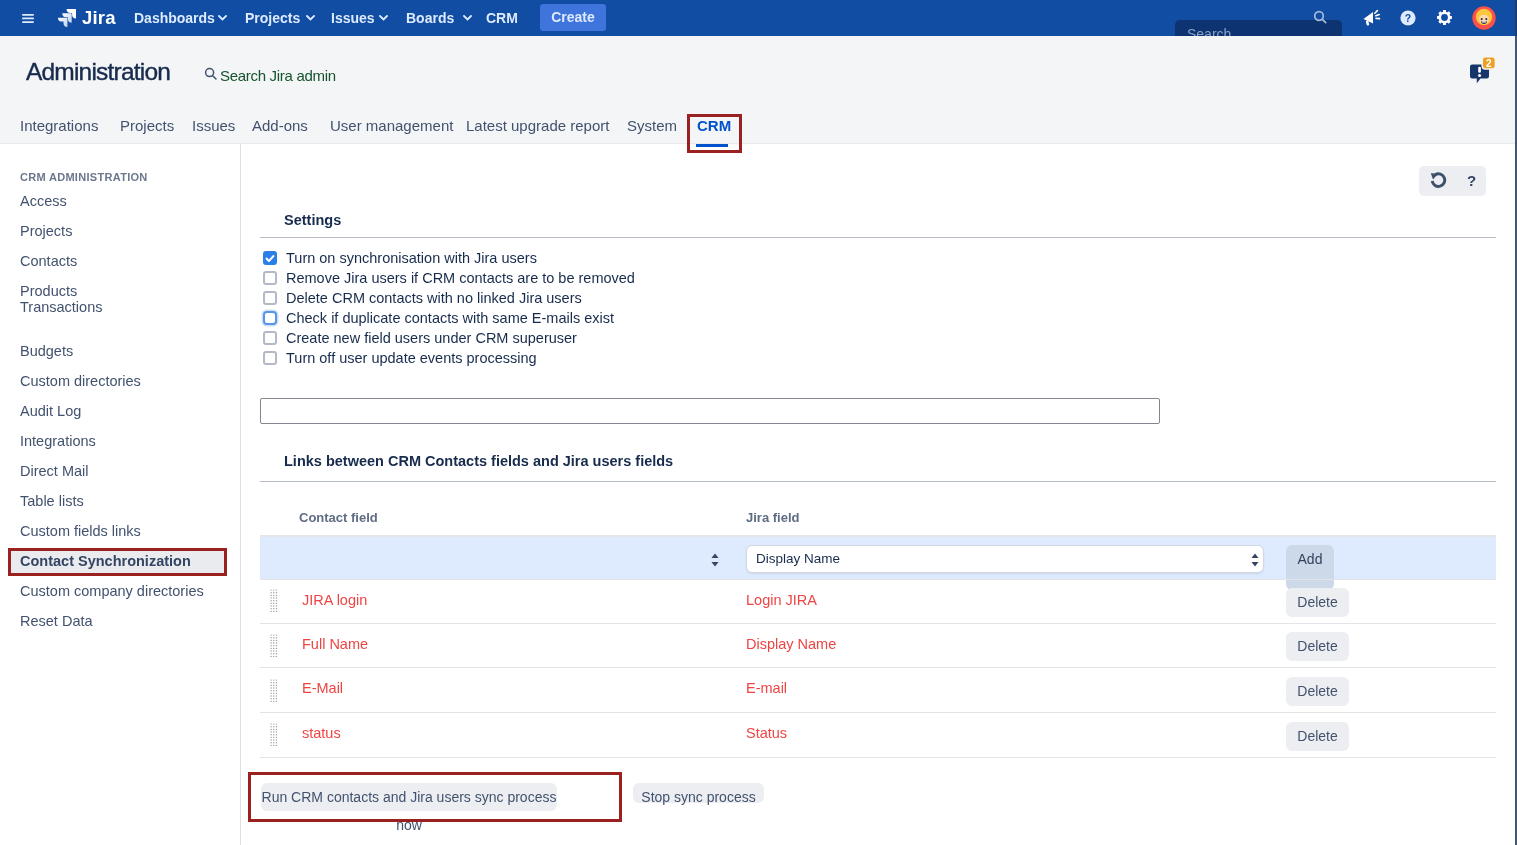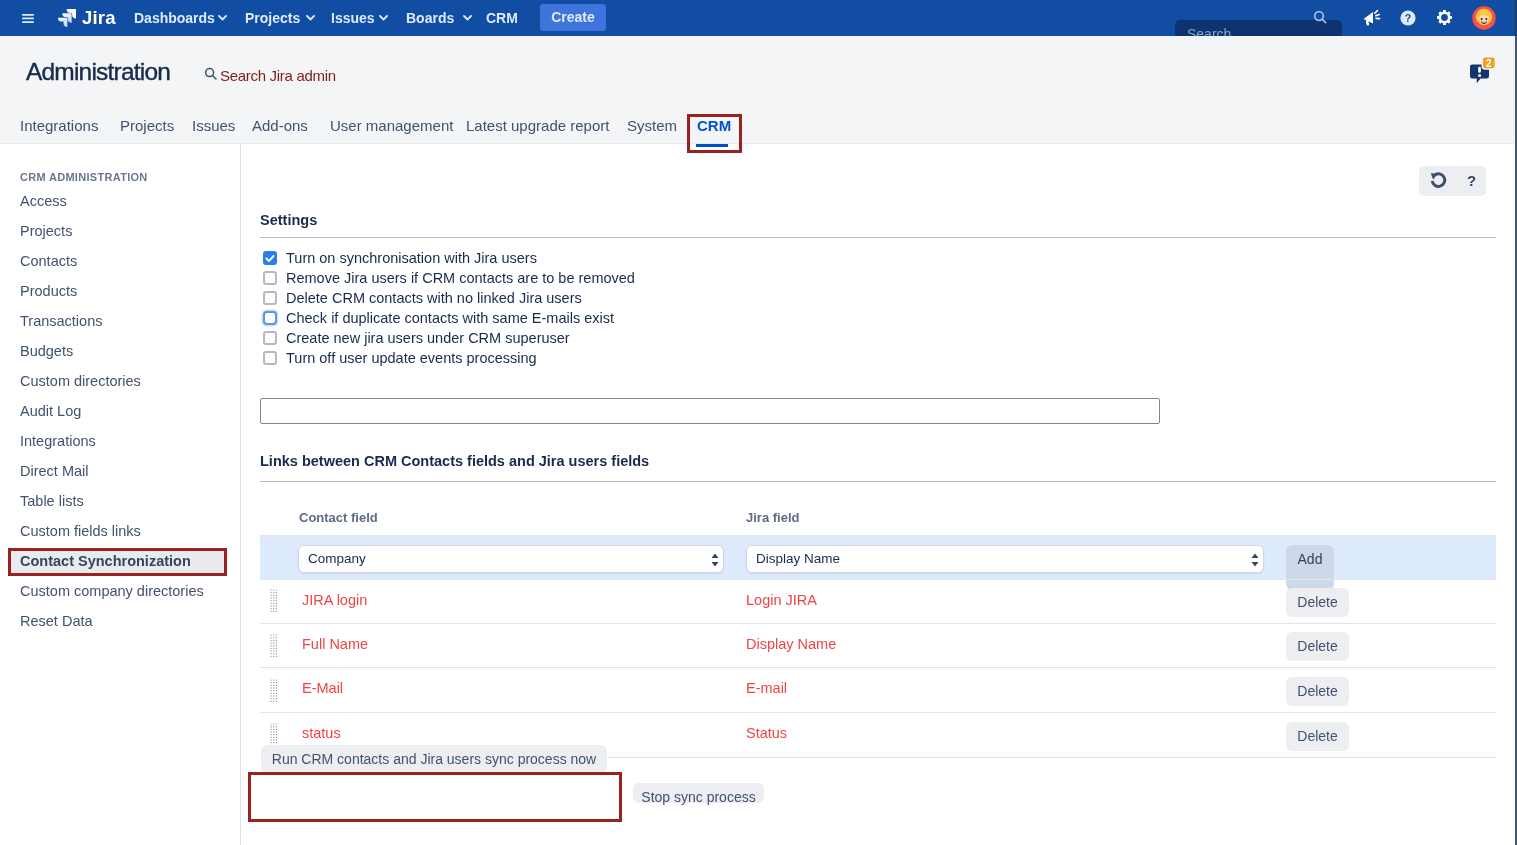--- a/index.html
+++ b/index.html
@@ -14,27 +14,27 @@
     font-size:14px; font-weight:600; }
   #create { position:absolute; left:540px; top:4px; width:66px; height:27px; background:#3e74dc;
     border-radius:3px; color:#deebff; font-size:14px; font-weight:600; text-align:center; line-height:27px; }
   #nsearch { position:absolute; left:1175px; top:20px; width:167px; height:37px; background:#0d3470;
     border-radius:5px; color:#8ba1c7; font-size:14px; line-height:28px; padding-left:12px; }
 
   
   #band { position:absolute; left:0; top:36px; width:1517px; height:108px; background:#f4f5f7;
     border-bottom:1px solid #e8eaee; }
   #h1 { position:absolute; left:26px; top:58px; font-size:24.5px; font-weight:400; color:#172b4d; letter-spacing:-0.8px; -webkit-text-stroke:0.4px #172b4d; }
-  #sja { position:absolute; left:220px; top:67px; font-size:15px; letter-spacing:-0.3px; color:#7f1d1d; }
+  #sja { position:absolute; left:220px; top:67px; font-size:15px; letter-spacing:-0.3px; color:#14532d; }
   .tab { position:absolute; top:117px; font-size:15px; color:#42526e; }
   #sidebrd { position:absolute; left:240px; top:144px; width:1px; height:701px; background:#dcdfe4; }
   .sitem { position:absolute; left:20px; height:20px; line-height:20px; font-size:14.5px; color:#42526e; white-space:nowrap; }
 
   
-  .hdg { position:absolute; font-size:14.5px; font-weight:700; color:#172b4d; }
+  .hdg { position:absolute; font-size:14.5px; font-weight:700; color:#172b4d;margin-left:24px; }
   .hr { position:absolute; height:1px; background:#b6bcc6; }
   .cbrow { position:absolute; left:263px; height:20px; }
   .cb { position:absolute; left:0px; top:3px; width:14px; height:14px; border:2px solid #b4bac4;
     border-radius:3px; background:#fff; }
   .cblab { position:absolute; left:23px; top:0; font-size:14.5px; line-height:20px; color:#172b4d; white-space:nowrap; }
   .btn { position:absolute; background:#eceef1; border-radius:6px; color:#42526e; font-size:14px;
     text-align:center; }
   .sel { position:absolute; top:545px; height:28px; background:#fff; border:1px solid #d3d8e0;
     border-radius:6px; font-size:13.5px; color:#172b4d; line-height:26px; padding-left:9px; box-shadow:0 1px 2px rgba(9,30,66,.10); }
   .rowtxt { position:absolute; font-size:14.5px; color:#ef4444; height:44px; line-height:44px; }
@@ -145,21 +145,21 @@
   <div class="tab" style="left:697px;color:#0052cc;font-weight:600;">CRM</div>
   <div class="abs" style="left:696px;top:144px;width:32px;height:3px;background:#0052cc;"></div>
   <div class="redbox" style="left:687px;top:114px;width:55px;height:39px;"></div>
 
   <div id="sidebrd"></div>
   <div class="sitem" style="top:167px;font-size:11px;font-weight:700;color:#6b778c;letter-spacing:.3px;">CRM ADMINISTRATION</div>
   <div class="sitem" style="top:191px;">Access</div>
   <div class="sitem" style="top:221px;">Projects</div>
   <div class="sitem" style="top:251px;">Contacts</div>
   <div class="sitem" style="top:281px;">Products</div>
-  <div class="sitem" style="top:311px;">Transactions</div>
+  <div class="sitem" style="top:297px;">Transactions</div>
   <div class="sitem" style="top:341px;">Budgets</div>
   <div class="sitem" style="top:371px;">Custom directories</div>
   <div class="sitem" style="top:401px;">Audit Log</div>
   <div class="sitem" style="top:431px;">Integrations</div>
   <div class="sitem" style="top:461px;">Direct Mail</div>
   <div class="sitem" style="top:491px;">Table lists</div>
   <div class="sitem" style="top:521px;">Custom fields links</div>
   <div class="abs" style="left:8px;top:548px;width:219px;height:28px;border:3px solid #9b2020;background:#e9ebee;"></div>
   <div class="sitem" style="top:551px;font-weight:700;color:#344563;">Contact Synchronization</div>
   <div class="sitem" style="top:581px;">Custom company directories</div>
@@ -189,37 +189,36 @@
   <div class="cbrow" style="top:288px;">
     <div class="cb"></div>
     <div class="cblab">Delete CRM contacts with no linked Jira users</div>
   </div>
   <div class="cbrow" style="top:308px;">
     <div class="cb" style="border-color:#5b95e8;border-width:2.6px;border-radius:4px;box-shadow:0 0 0 1.5px rgba(113,158,221,.35);"></div>
     <div class="cblab">Check if duplicate contacts with same E-mails exist</div>
   </div>
   <div class="cbrow" style="top:328px;">
     <div class="cb"></div>
-    <div class="cblab">Create new jira users under CRM superuser</div>
+    <div class="cblab">Create new field users under CRM superuser</div>
   </div>
   <div class="cbrow" style="top:348px;">
     <div class="cb"></div>
     <div class="cblab">Turn off user update events processing</div>
   </div>
 
   <div class="abs" style="left:260px;top:398px;width:900px;height:26px;border:1px solid #82878f;border-radius:2px;background:#fff;"></div>
 
   <div class="hdg" style="left:260px;top:453px;">Links between CRM Contacts fields and Jira users fields</div>
   <div class="hr" style="left:260px;top:481px;width:1236px;"></div>
 
   <div class="abs" style="left:299px;top:510px;font-size:13px;font-weight:700;color:#5e6c84;">Contact field</div>
   <div class="abs" style="left:746px;top:510px;font-size:13px;font-weight:700;color:#5e6c84;">Jira field</div>
 
   <div class="abs" style="left:260px;top:535px;width:1236px;height:45px;background:#deebff;border-top:2px solid #e3e5e9;"></div>
-  <div class="sel" style="left:298px;width:426px;">Company</div>
   <div class="sel" style="left:746px;width:518px;">Display Name</div>
   <svg class="abs" style="left:711px;top:552px" width="8" height="16" viewBox="0 0 8 16">
     <path d="M0.5 6 L4 1.5 L7.5 6 Z" fill="#344563"></path>
       <path d="M0.5 10 L4 14.5 L7.5 10 Z" fill="#344563"></path>
   </svg>
   <svg class="abs" style="left:1251px;top:552px" width="8" height="16" viewBox="0 0 8 16">
     <path d="M0.5 6 L4 1.5 L7.5 6 Z" fill="#344563"></path>
       <path d="M0.5 10 L4 14.5 L7.5 10 Z" fill="#344563"></path>
   </svg>
   <div class="btn" style="left:1286px;top:545px;width:48px;height:45px;line-height:29px;background:#cdd8e8;color:#33425b;">Add</div>
@@ -354,19 +353,19 @@
       <circle cx="3.7600000000000002" cy="17.060000000000002" r="0.72" fill="#9aa1ab"></circle>
       <circle cx="6.42" cy="17.060000000000002" r="0.72" fill="#9aa1ab"></circle>
       <circle cx="1.1" cy="19.720000000000002" r="0.72" fill="#9aa1ab"></circle>
       <circle cx="3.7600000000000002" cy="19.720000000000002" r="0.72" fill="#9aa1ab"></circle>
       <circle cx="6.42" cy="19.720000000000002" r="0.72" fill="#9aa1ab"></circle>
       <circle cx="1.1" cy="22.380000000000003" r="0.72" fill="#9aa1ab"></circle>
       <circle cx="3.7600000000000002" cy="22.380000000000003" r="0.72" fill="#9aa1ab"></circle>
       <circle cx="6.42" cy="22.380000000000003" r="0.72" fill="#9aa1ab"></circle>
     </svg>
 
-  <div class="btn" style="left:261px;top:745px;width:346px;height:28px;line-height:28px;">Run CRM contacts and Jira users sync process now</div>
+  <div class="btn" style="left:261px;top:783px;width:296px;height:28px;line-height:28px;">Run CRM contacts and Jira users sync process now</div>
   <div class="btn" style="left:633px;top:783px;width:131px;height:20px;line-height:28px;">Stop sync process</div>
   <div class="redbox" style="left:248px;top:772px;width:374px;height:50px;"></div>
 
   <div class="abs" style="left:1515px;top:0;width:2px;height:36px;background:#1e3c6e;"></div>
   <div class="abs" style="left:1515px;top:36px;width:2px;height:809px;background:#44566e;"></div>
 </div>
 
 </body></html>

